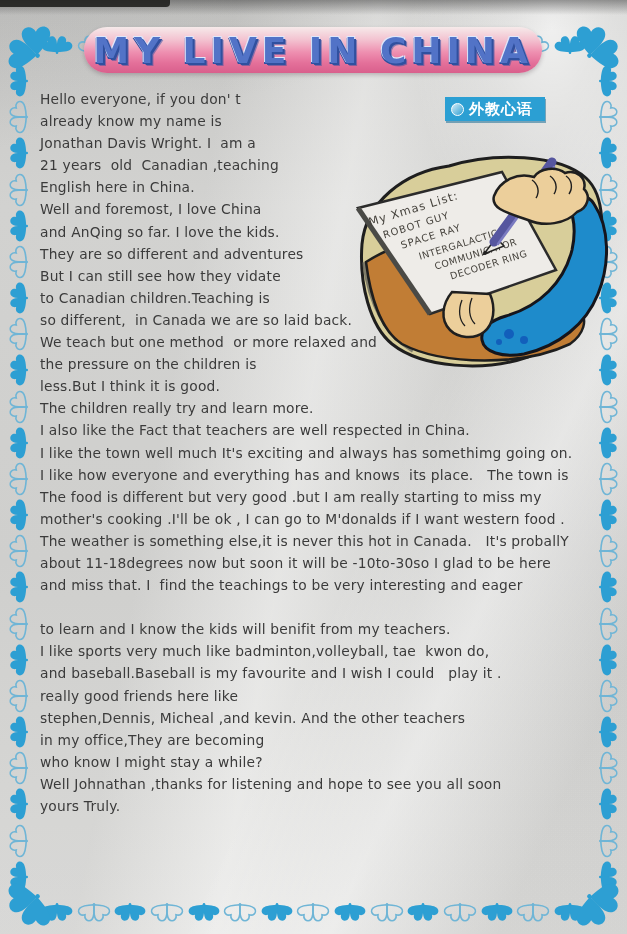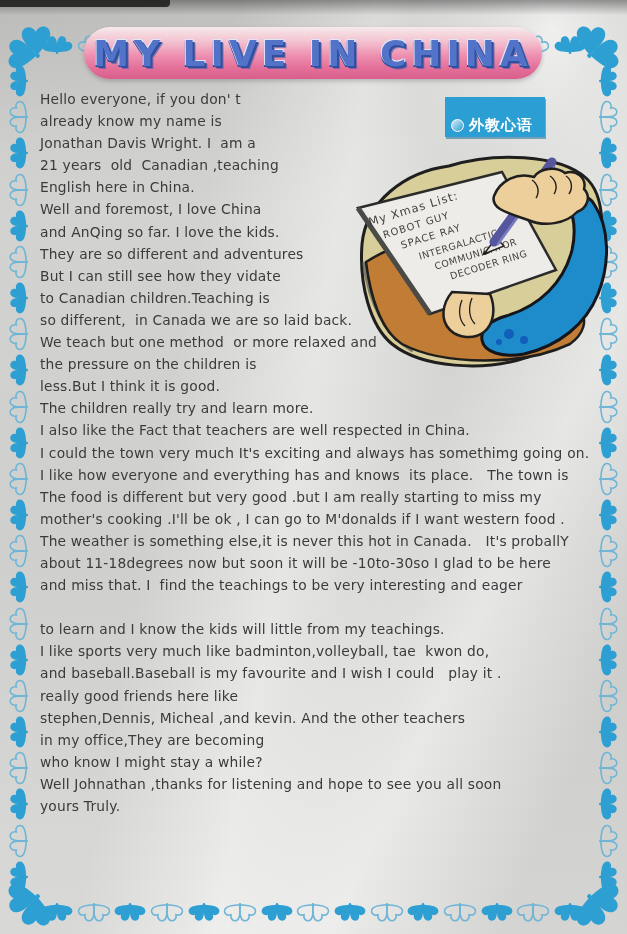--- a/index.html
+++ b/index.html
@@ -32,35 +32,35 @@
   .b-right svg {transform:rotate(90deg);}
   .b-bottom svg{transform:rotate(180deg);}
   .corner{position:absolute; width:38px; height:38px; z-index:1; pointer-events:none;}
   .corner svg{overflow:visible;}
   .c-tl{left:8px;  top:26px;   transform:rotate(-45deg);}
   .c-tr{right:8px; top:26px;   transform:rotate(45deg);}
   .c-bl{left:8px;  bottom:8px; transform:rotate(-135deg);}
   .c-br{right:8px; bottom:8px; transform:rotate(135deg);}
   
   .banner{
-    position:absolute; left:84px; top:27px; width:458px; height:52px; z-index:3;
+    position:absolute; left:84px; top:27px; width:458px; height:46px; z-index:3;
     border-radius:26px;
     background:linear-gradient(180deg,#f6eaea 0%,#f3c2d0 28%,#ee8fb0 55%,#e4709a 78%,#d95f8c 100%);
     box-shadow:0 2px 4px rgba(60,40,50,.25);
     display:flex; align-items:center; justify-content:center;
   }
   .banner-title{
     font-size:36px; font-weight:bold; letter-spacing:5px; color:#5273c7; white-space:nowrap;
     text-shadow:2px 2px 0 #30509f, 3px 3px 0 rgba(48,80,159,.5),
                 -1px -1px 0 #dfe7fa, 1px -1px 0 #dfe7fa, -1px 1px 0 #30509f;
   }
   
   .tag{
     position:absolute; left:445px; top:97px; z-index:3;
-    background:#2b9fd3; color:#ffffff; height:24px; padding:16px 12px 0 6px;
+    background:#2b9fd3; color:#ffffff; height:24px; padding:0 12px 0 6px;
     display:flex; align-items:center; gap:5px;
     font-size:15px; font-weight:bold; letter-spacing:1px;
     box-shadow:1px 2px 0 rgba(27,110,150,.55);
   }
   .tag-icon{
     width:11px; height:11px; border:1.6px solid #fff; border-radius:50%;
     display:inline-block; background:linear-gradient(135deg, rgba(255,255,255,.8), rgba(255,255,255,0));
   }
   
   .bodytext{
@@ -509,29 +509,29 @@
       <div class="line">and AnQing so far. I love the kids.</div>
       <div class="line">They are so different and adventures</div>
       <div class="line">But I can still see how they vidate</div>
       <div class="line">to Canadian children.Teaching is</div>
       <div class="line">so different,  in Canada we are so laid back.</div>
       <div class="line">We teach but one method  or more relaxed and</div>
       <div class="line">the pressure on the children is</div>
       <div class="line">less.But I think it is good.</div>
       <div class="line">The children really try and learn more.</div>
       <div class="line">I also like the Fact that teachers are well respected in China.</div>
-      <div class="line">I could the town very much It's exciting and always has somethimg going on.</div>
+      <div class="line">I like the town well much It's exciting and always has somethimg going on.</div>
       <div class="line">I like how everyone and everything has and knows  its place.   The town is</div>
       <div class="line">The food is different but very good .but I am really starting to miss my</div>
       <div class="line">mother's cooking .I'll be ok , I can go to M'donalds if I want western food .</div>
       <div class="line">The weather is something else,it is never this hot in Canada.   It's proballY</div>
       <div class="line">about 11-18degrees now but soon it will be -10to-30so I glad to be here</div>
       <div class="line">and miss that. I  find the teachings to be very interesting and eager</div>
       <div class="line">&nbsp;</div>
-      <div class="line">to learn and I know the kids will little from my teachings.</div>
+      <div class="line">to learn and I know the kids will benifit from my teachers.</div>
       <div class="line">I like sports very much like badminton,volleyball, tae  kwon do,</div>
       <div class="line">and baseball.Baseball is my favourite and I wish I could   play it .</div>
       <div class="line">really good friends here like</div>
       <div class="line">stephen,Dennis, Micheal ,and kevin. And the other teachers</div>
       <div class="line">in my office,They are becoming</div>
       <div class="line">who know I might stay a while?</div>
       <div class="line">Well Johnathan ,thanks for listening and hope to see you all soon</div>
       <div class="line">yours Truly.</div>
     </div>
 

